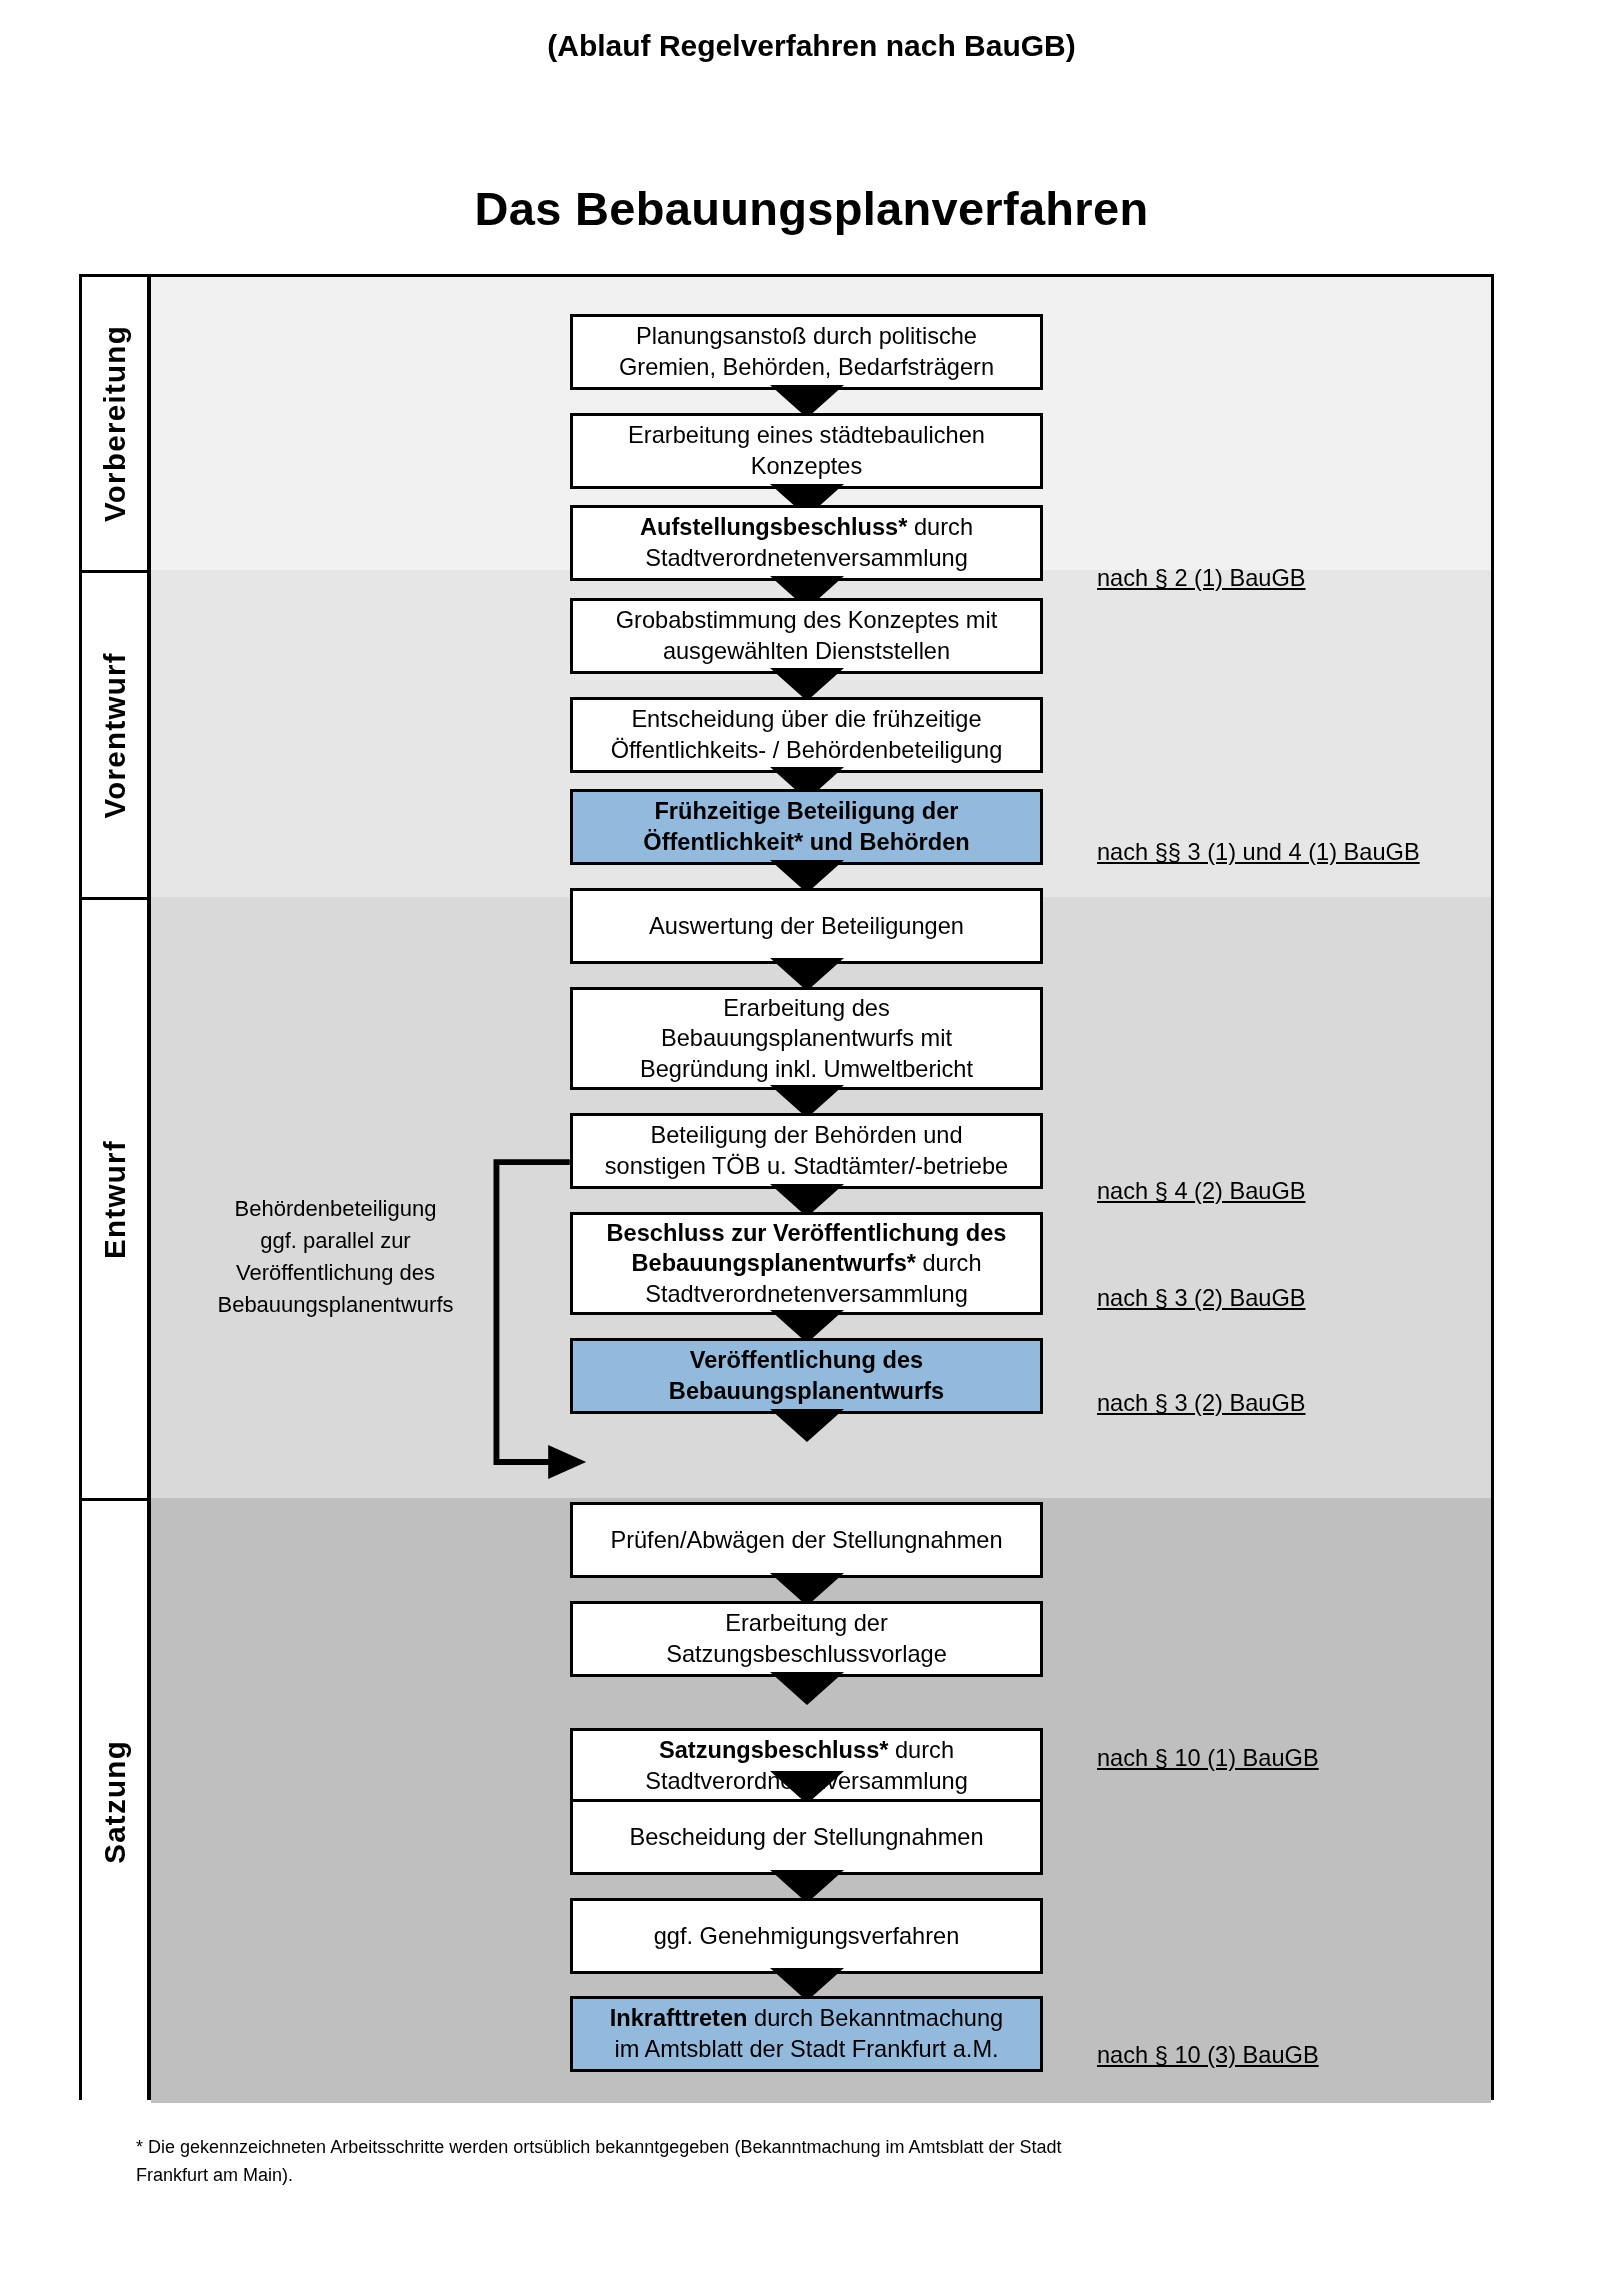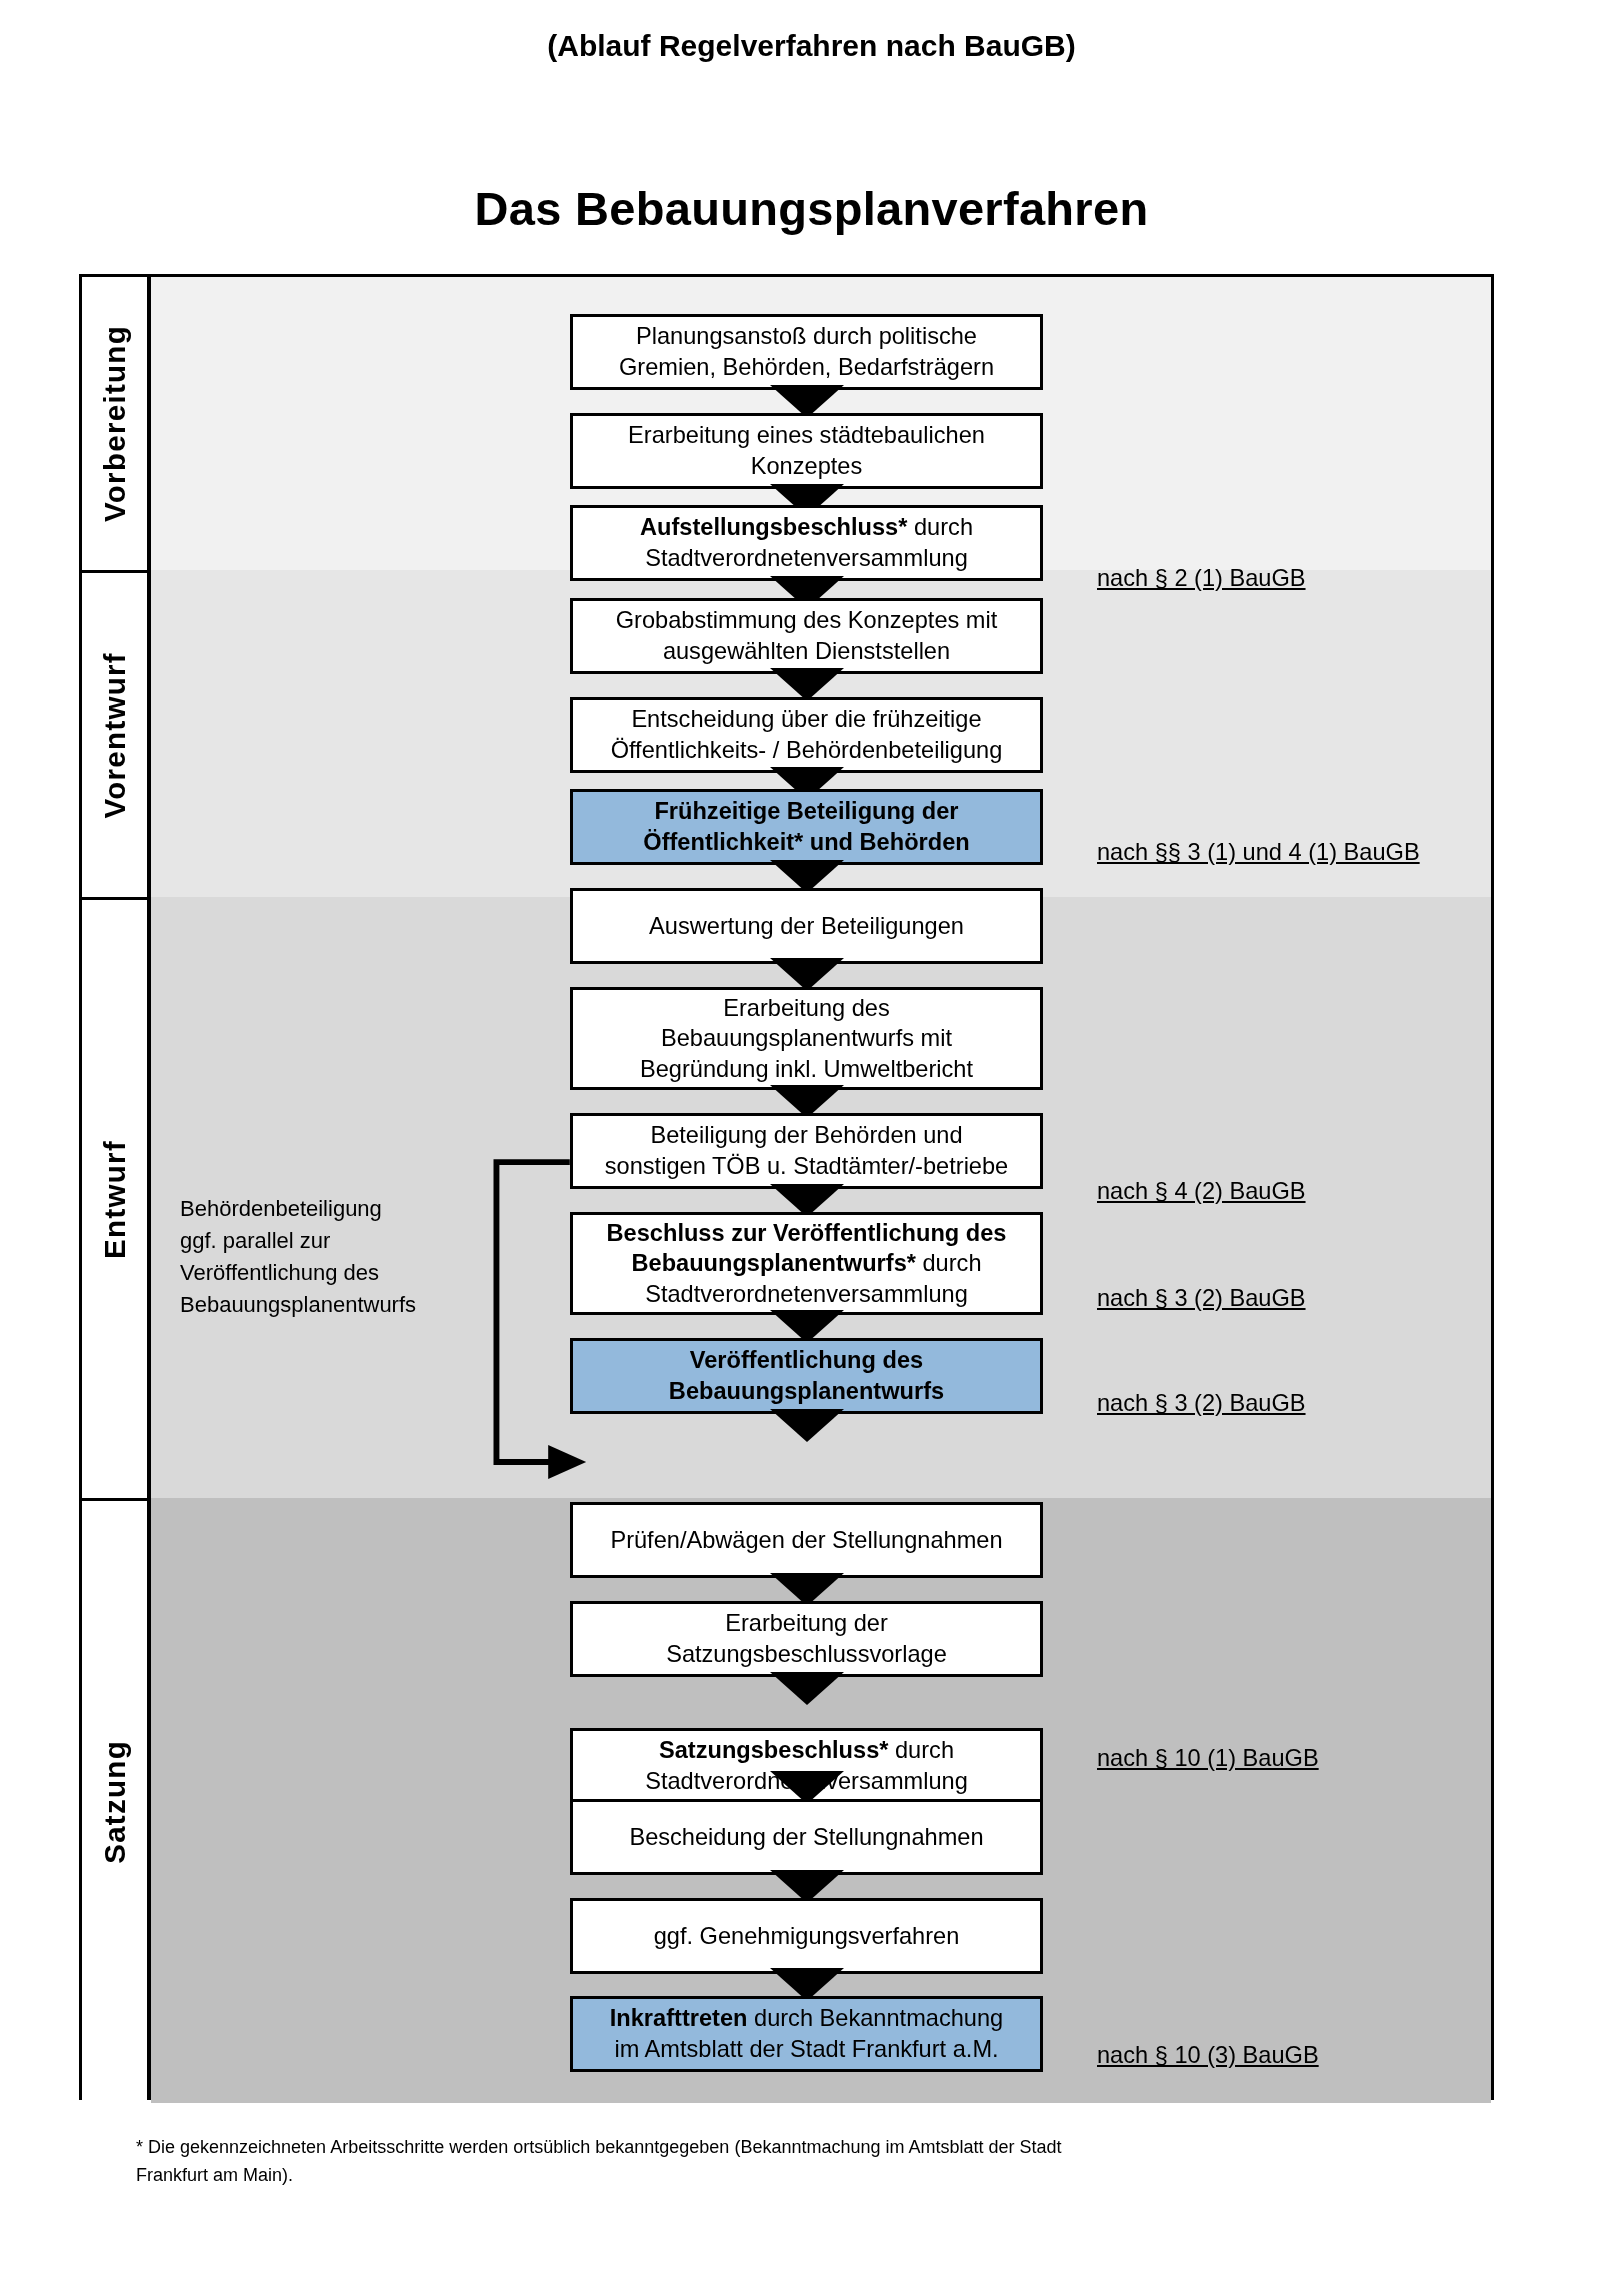--- a/index.html
+++ b/index.html
@@ -85,22 +85,22 @@
   }
 
   
   .legal-ref{
     position:absolute;left:1015px;
     font-size:23.6px;white-space:nowrap;text-decoration:underline;
   }
 
   
   #side-note{
-    position:absolute;left:98px;width:295px;
-    font-size:22px;line-height:1.45;
+    position:absolute;left:106px;width:295px;
+    font-size:22px;line-height:1.45;text-align:center;
   }
   #side-note .ln{display:block;}
 
   
   #connector{position:absolute;left:0;top:0;width:100%;height:100%;pointer-events:none;}
 
   
   #footnote{
     position:absolute;left:136px;top:2134px;width:1348px;
     font-size:18px;line-height:1.55;

